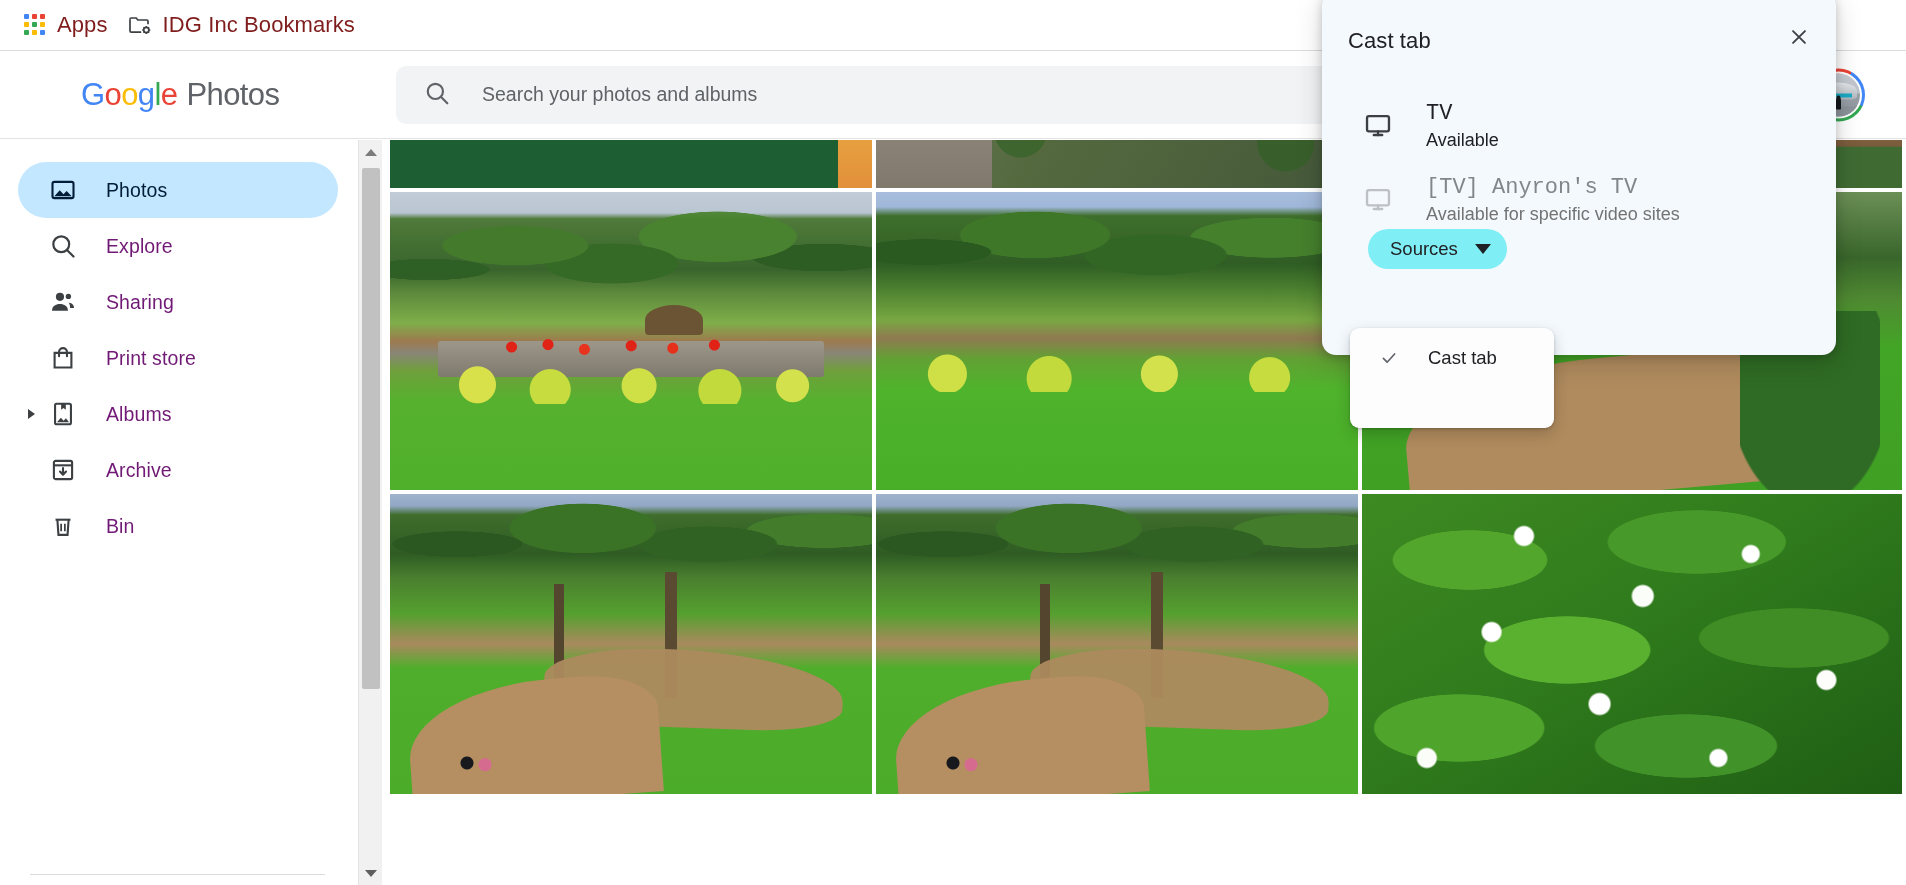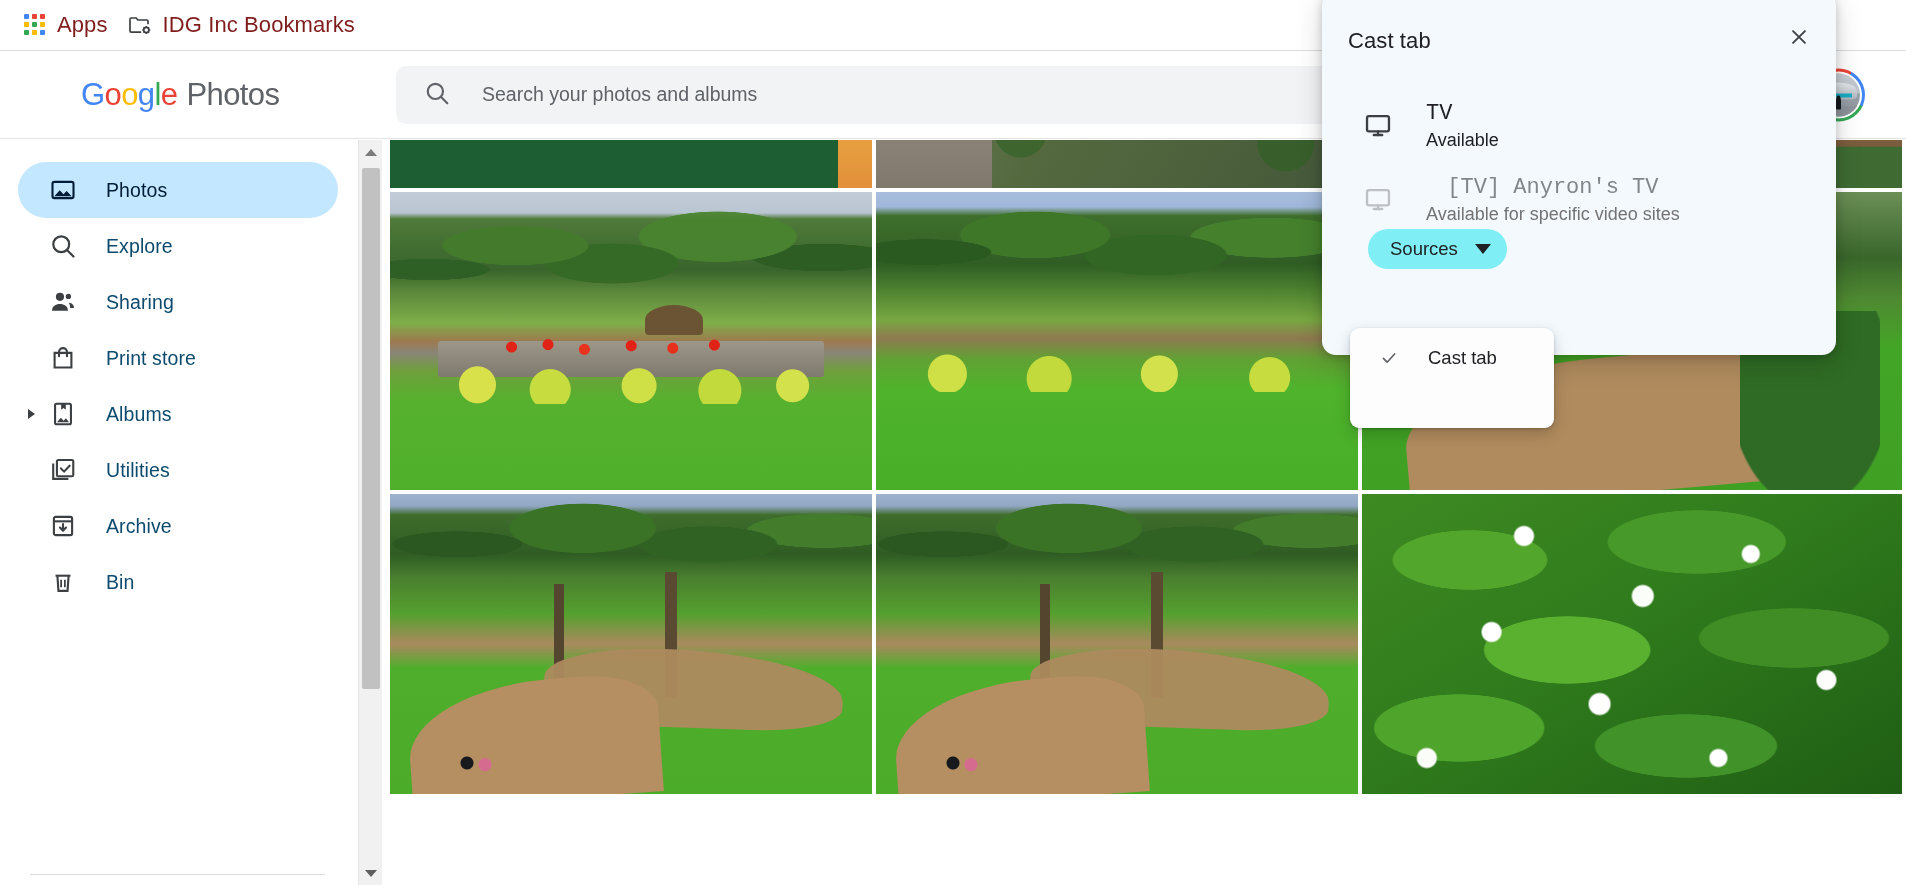--- a/index.html
+++ b/index.html
@@ -129,21 +129,21 @@
     display: flex; align-items: center;
     height: 56px; margin: 0 20px 0 18px;
     border-radius: 28px;
     padding-left: 31px;
     cursor: pointer;
     gap: 29px;
   }
   .nav-item.active { background: #c2e7ff; }
   .nav-icon { width: 28px; height: 28px; flex: none; display: block; }
   .nav-label {
-    font-size: 19.5px; color: #0c4a6e;
+    font-size: 19.5px; color: #701a75;
     letter-spacing: .1px; white-space: nowrap;
   }
   .nav-item.active .nav-label { color: #001d35; }
 
   .section-label {
     font-size: 17px; color: #5f6368;
     padding: 22px 0 14px 49px;
     letter-spacing: .15px;
   }
   .expand-caret {
@@ -423,21 +423,21 @@
     display: flex; align-items: center;
     gap: 34px; padding: 4px 0 4px 16px;
     cursor: pointer; border-radius: 6px;
     margin-bottom: 14px;
   }
   .cast-dev-icon { width: 28px; height: 28px; flex: none; }
   .cast-dev-name { font-size: 22px; line-height: 26px; font-family: Liberation Mono, monospace; }
   .cast-dev-sub  { font-size: 18px; line-height: 26px; }
   .cast-row.primary .cast-dev-name { color: #202124; }
   .cast-row.primary .cast-dev-sub  { color: #202124; }
-  .cast-row.secondary .cast-dev-name { color: #80868b; text-align: center; }
+  .cast-row.secondary .cast-dev-name { color: #80868b; }
   .cast-row.secondary .cast-dev-sub  { color: #737373; }
 
   .sources-btn {
     position: absolute; left: 1368px; top: 229px;
     height: 40px; padding: 0 16px 0 22px;
     background: #80eef5;
     border: 0; border-radius: 20px;
     display: flex; align-items: center; gap: 17px;
     cursor: pointer; z-index: 42;
     font-family: "Liberation Sans", sans-serif;
@@ -582,30 +582,20 @@
       <span>
         <svg class="nav-icon" viewBox="0 0 24 24" fill="none" stroke="#3c4043" stroke-width="1.8">
           <rect x="5.2" y="3.2" width="13.6" height="17.6" rx="1.3"></rect>
           <path d="M10.4 3.2v5.2l2-1.5 2 1.5V3.2" fill="#3c4043" stroke="none"></path>
           <path d="M6.8 19l3.4-3.8 2.3 2.5 2-2.1 2.7 3.4z" fill="#3c4043" stroke="none"></path>
         </svg>
       </span>
       <span class="nav-label">Albums</span>
     </div>
 
-    <div class="nav-item">
-      <span>
-        <svg class="nav-icon" viewBox="0 0 24 24" fill="none" stroke="#3c4043" stroke-width="1.8">
-          <path d="M3.6 6.4v13.2h13"></path>
-          <rect x="6.8" y="3.4" width="14" height="14" rx="1.2"></rect>
-          <path d="M10.2 10.6l2.7 2.8 4.8-5.1" stroke-linecap="round" stroke-linejoin="round"></path>
-        </svg>
-      </span>
-      <span class="nav-label">Utilities</span>
-    </div>
 
     <div class="nav-item">
       <span>
         <svg class="nav-icon" viewBox="0 0 24 24" fill="none" stroke="#3c4043" stroke-width="1.8">
           <rect x="4.2" y="4.2" width="15.6" height="15.6" rx="1.4"></rect>
           <path d="M4.2 8h15.6"></path>
           <path d="M12 10.4v5.4M9.4 13.3L12 16l2.6-2.7" stroke-linecap="round" stroke-linejoin="round"></path>
         </svg>
       </span>
       <span class="nav-label">Archive</span>

